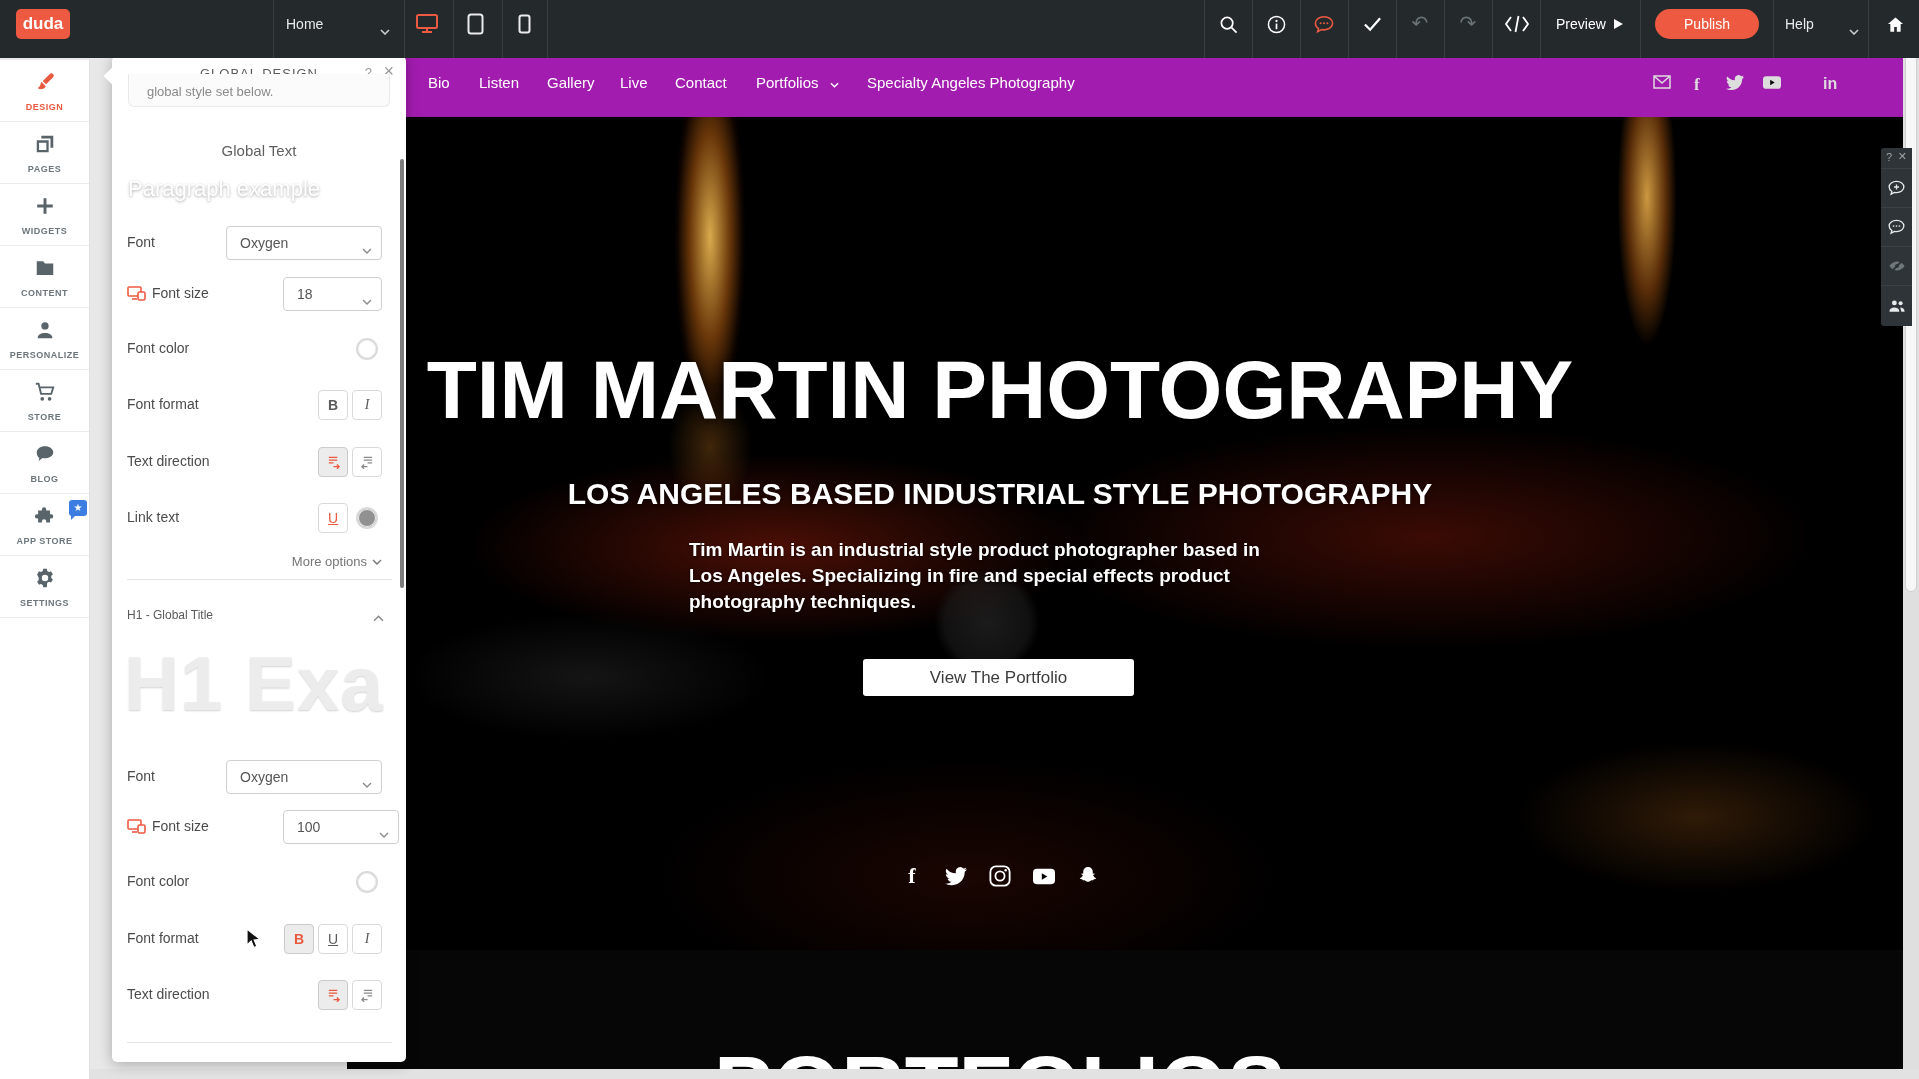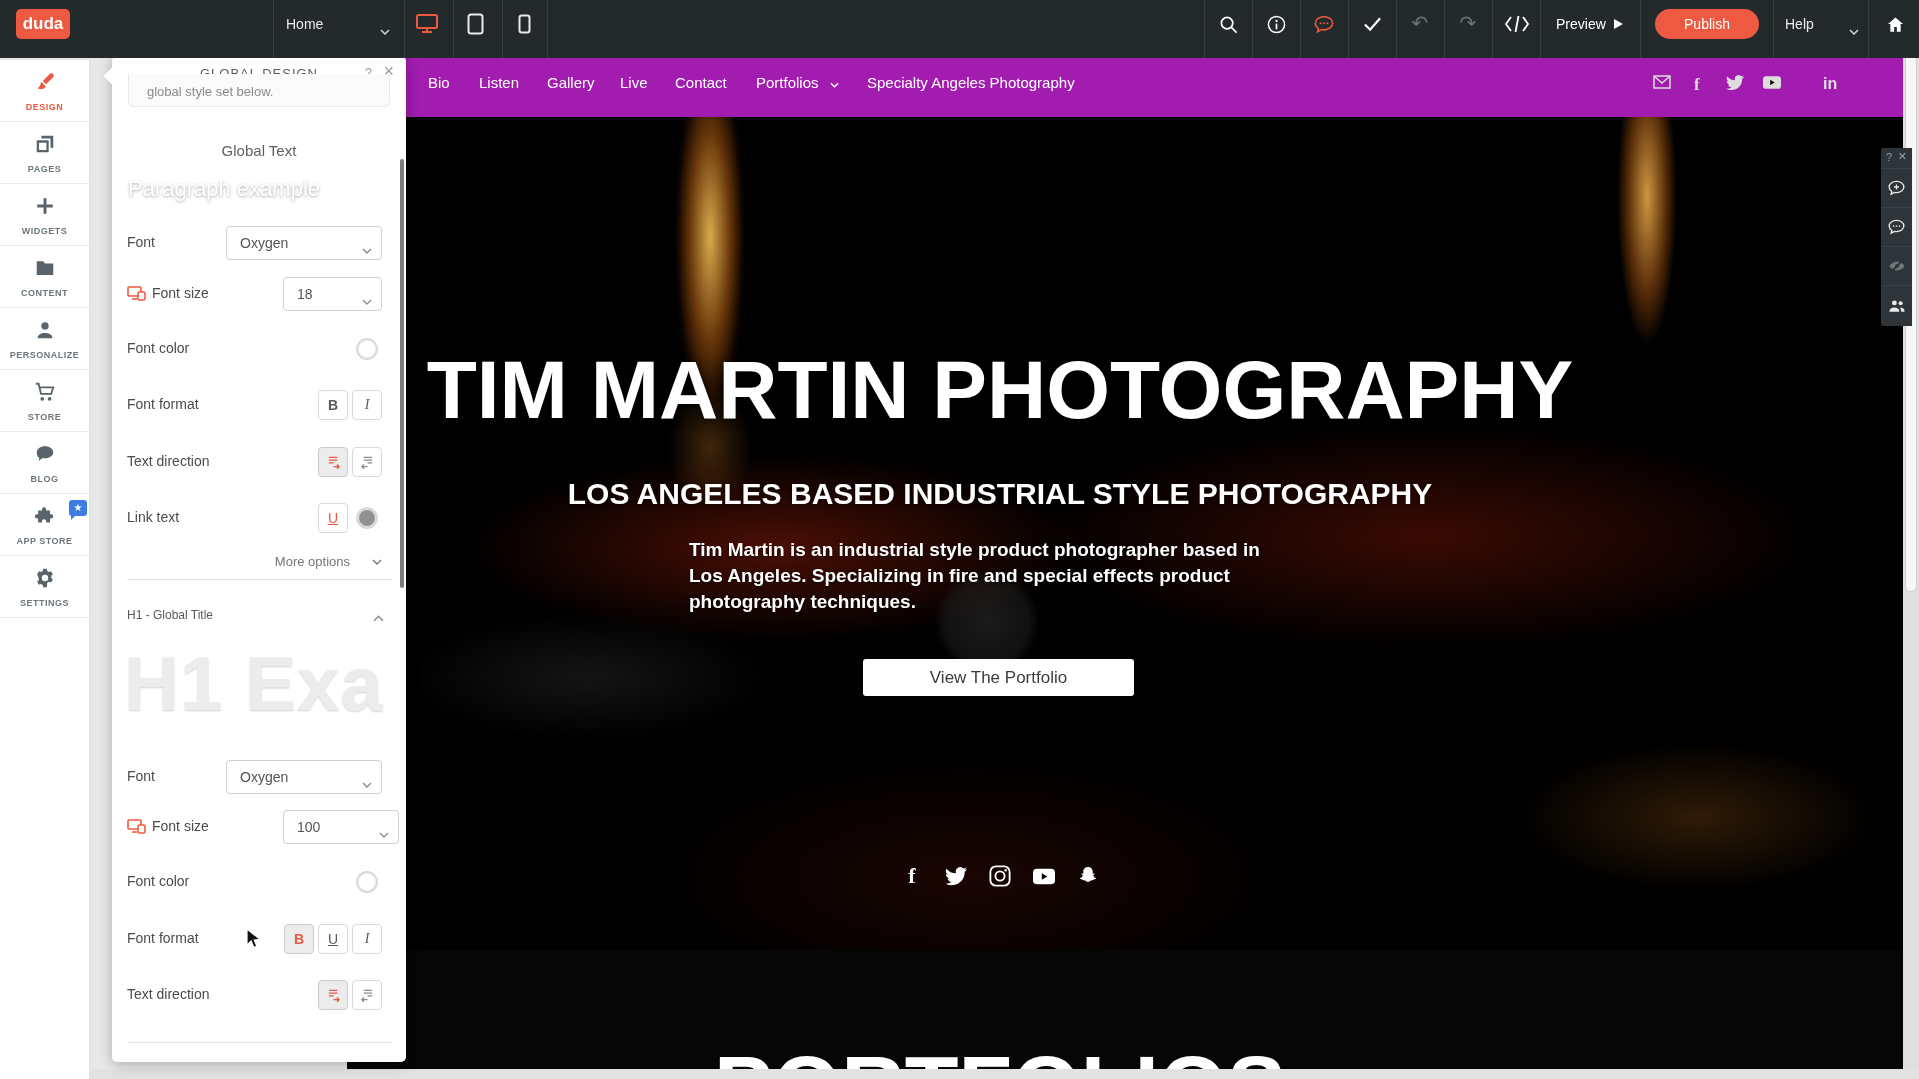--- a/index.html
+++ b/index.html
@@ -77,21 +77,21 @@
         display:flex; align-items:center; padding-left:13px; cursor:pointer; }
   .dd .dchev { position:absolute; right:9px; top:14px; color:#8a8a8a; }
   .swatch { position:absolute; width:22px; height:22px; border-radius:50%; background:#fff; border:2px solid #dadada; box-shadow:inset 0 0 0 1px #f0f0f0; cursor:pointer; }
   .swatch.gray { background:#919191; }
   .fmt { position:absolute; width:30px; height:30px; background:#fff; border:1px solid #d9d9d9; border-radius:4px;
          display:flex; align-items:center; justify-content:center; font-size:14px; color:#5a5a5a; cursor:pointer; }
   .fmt.active { background:#ececec; border-color:#cbcbcb; color:#e8593f; }
   .fmt.orange { color:#e8593f; }
   .fmt .it { font-style:italic; font-family:"Liberation Serif",serif; }
   .fmt .un { text-decoration:underline; }
-  .p-more { position:absolute; right:24px; font-size:13px; color:#757575; display:flex; align-items:center; gap:22px; cursor:pointer; }
+  .p-more { position:absolute; right:24px; font-size:13px; color:#757575; display:flex; align-items:center; gap:5px; cursor:pointer; }
   .p-hr { position:absolute; left:15px; right:14px; height:1px; background:#e4e4e4; }
   .p-h1head { position:absolute; left:15px; font-size:12px; color:#5a5a5a; }
   .p-collapse { position:absolute; right:22px; color:#8a8a8a; cursor:pointer; }
   .p-preview-h1 { position:absolute; left:12px; right:0; top:578px; height:100px; line-height:100px; font-size:76px; font-weight:bold;
                   color:#ececec; letter-spacing:1px; text-shadow:0 1px 2px rgba(0,0,0,.18); white-space:nowrap; overflow:hidden; }
   .p-scroll { position:absolute; right:2px; top:103px; width:4px; height:429px; background:#7c7c7c; border-radius:2px; cursor:pointer; }
   .respicon { display:inline-flex; }
 
   
   .vscroll { position:absolute; left:1903px; top:48px; width:16px; height:1021px; background:#dfdfdf; z-index:15; }

